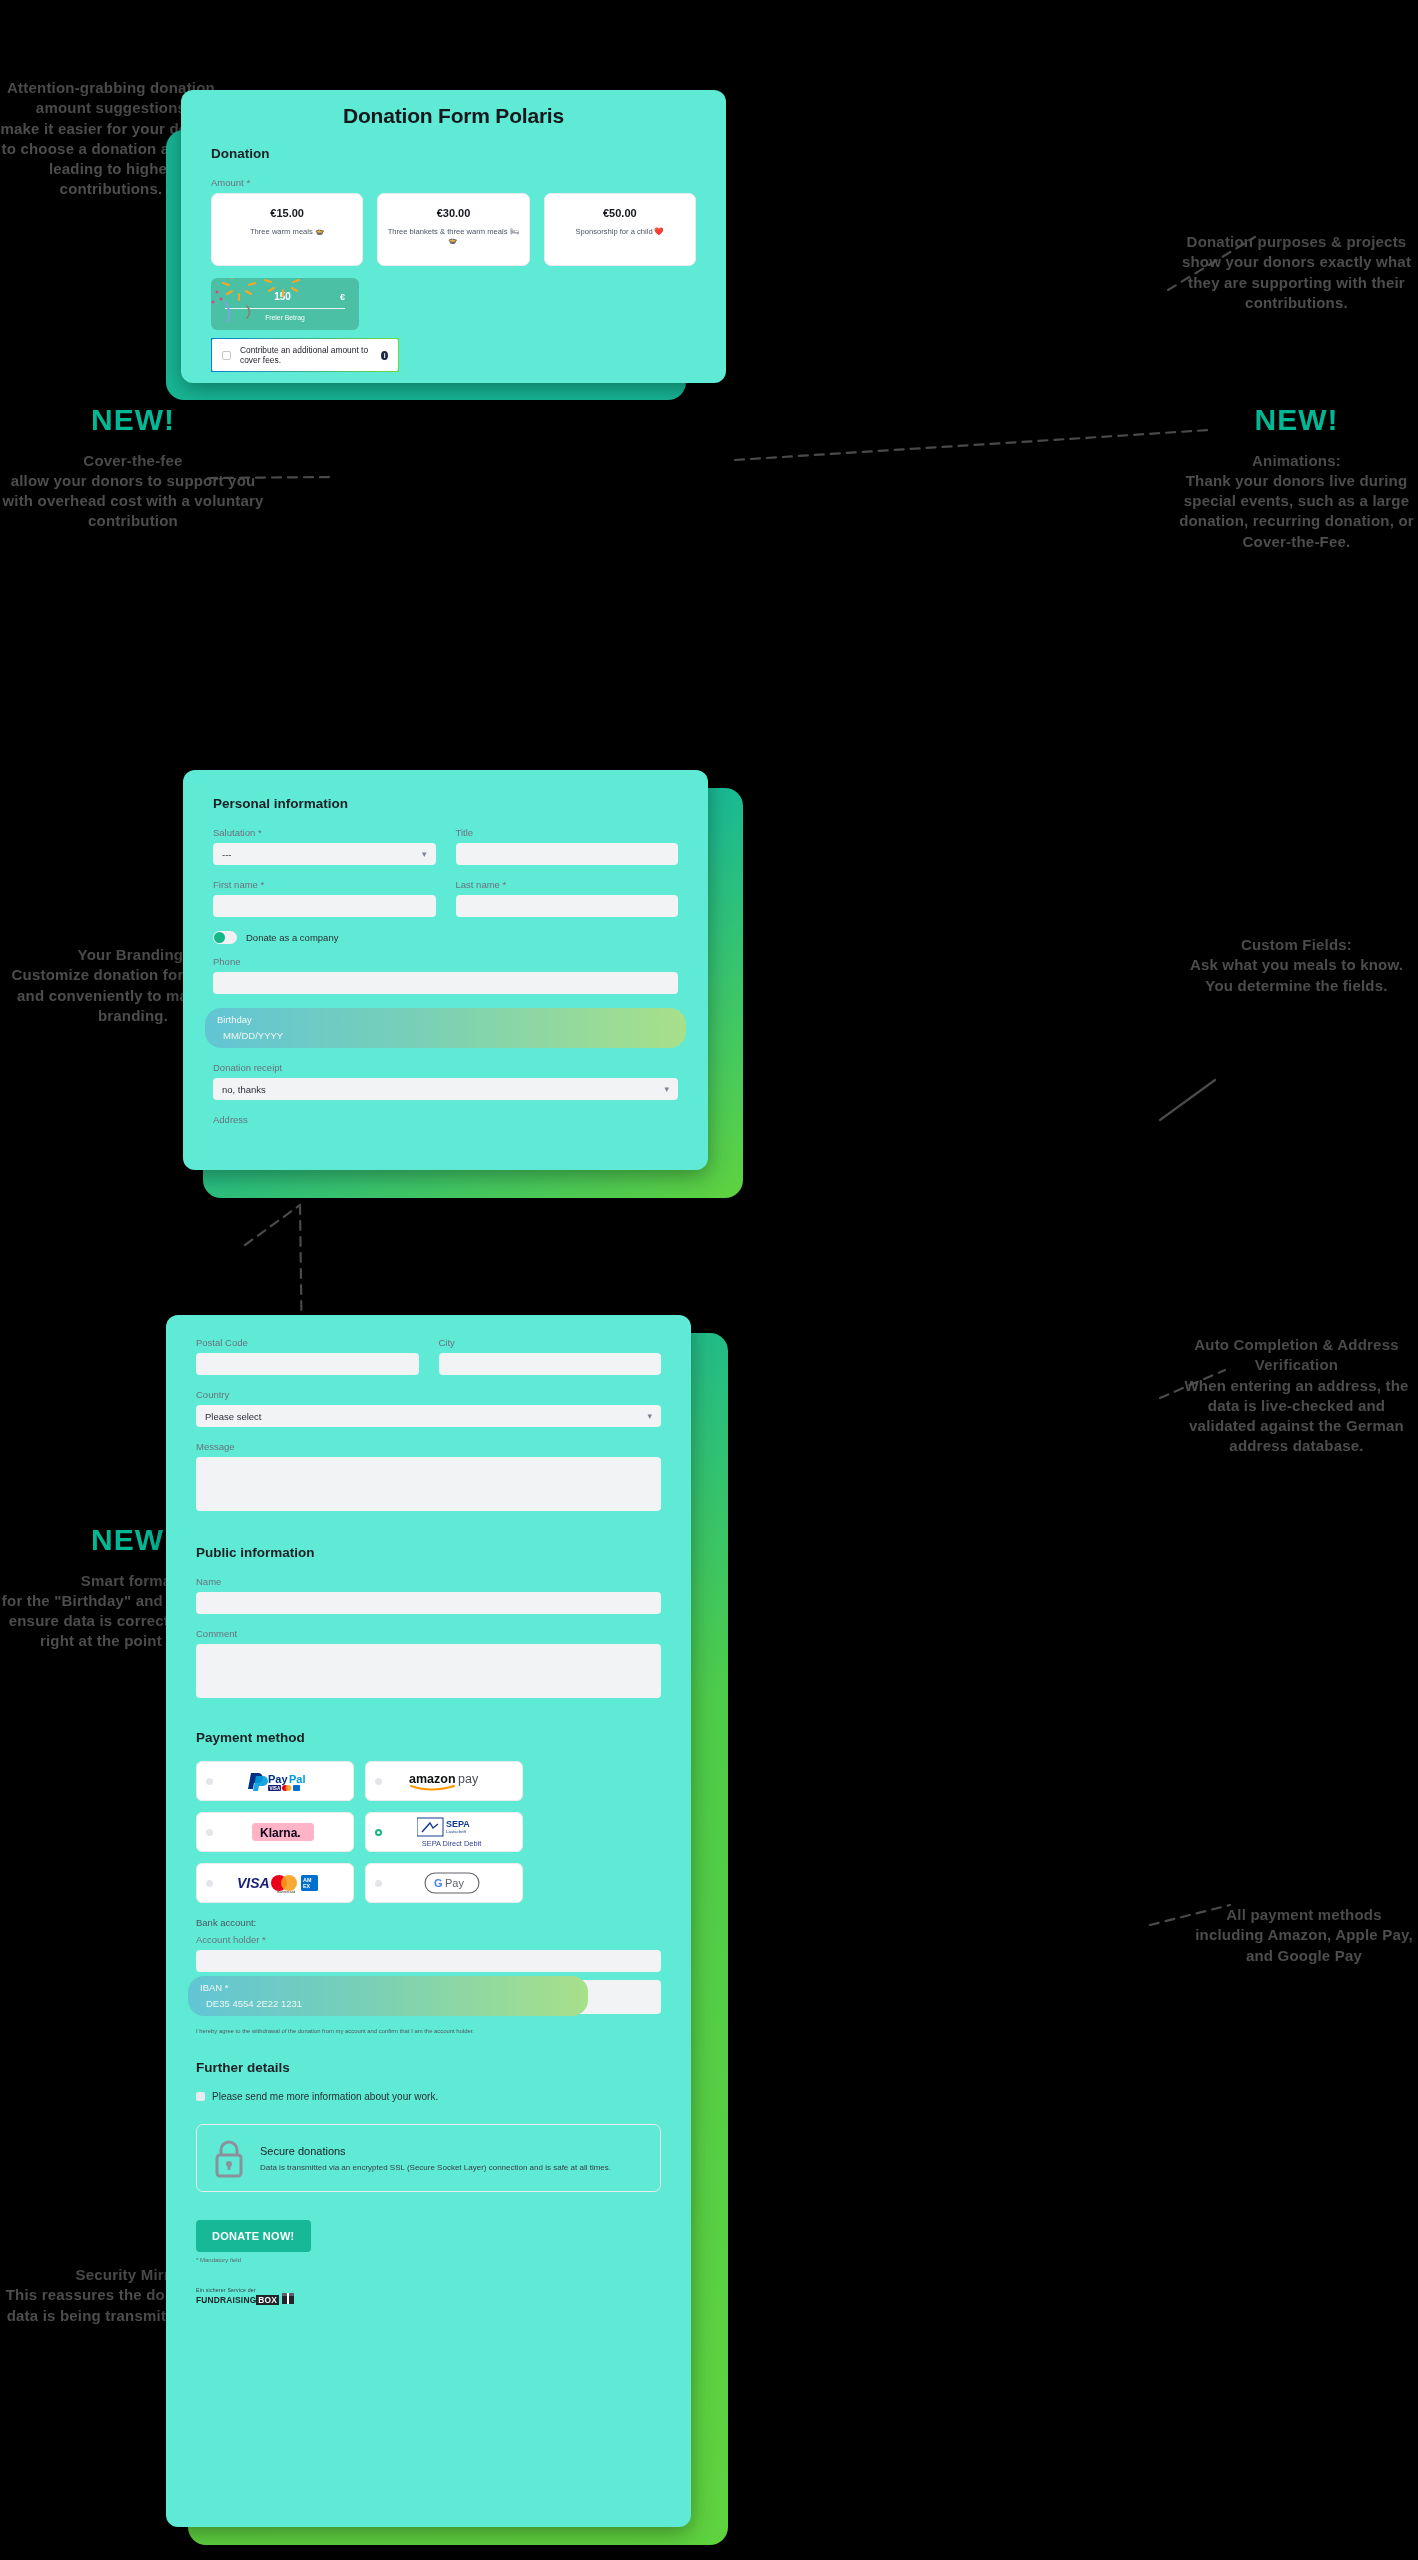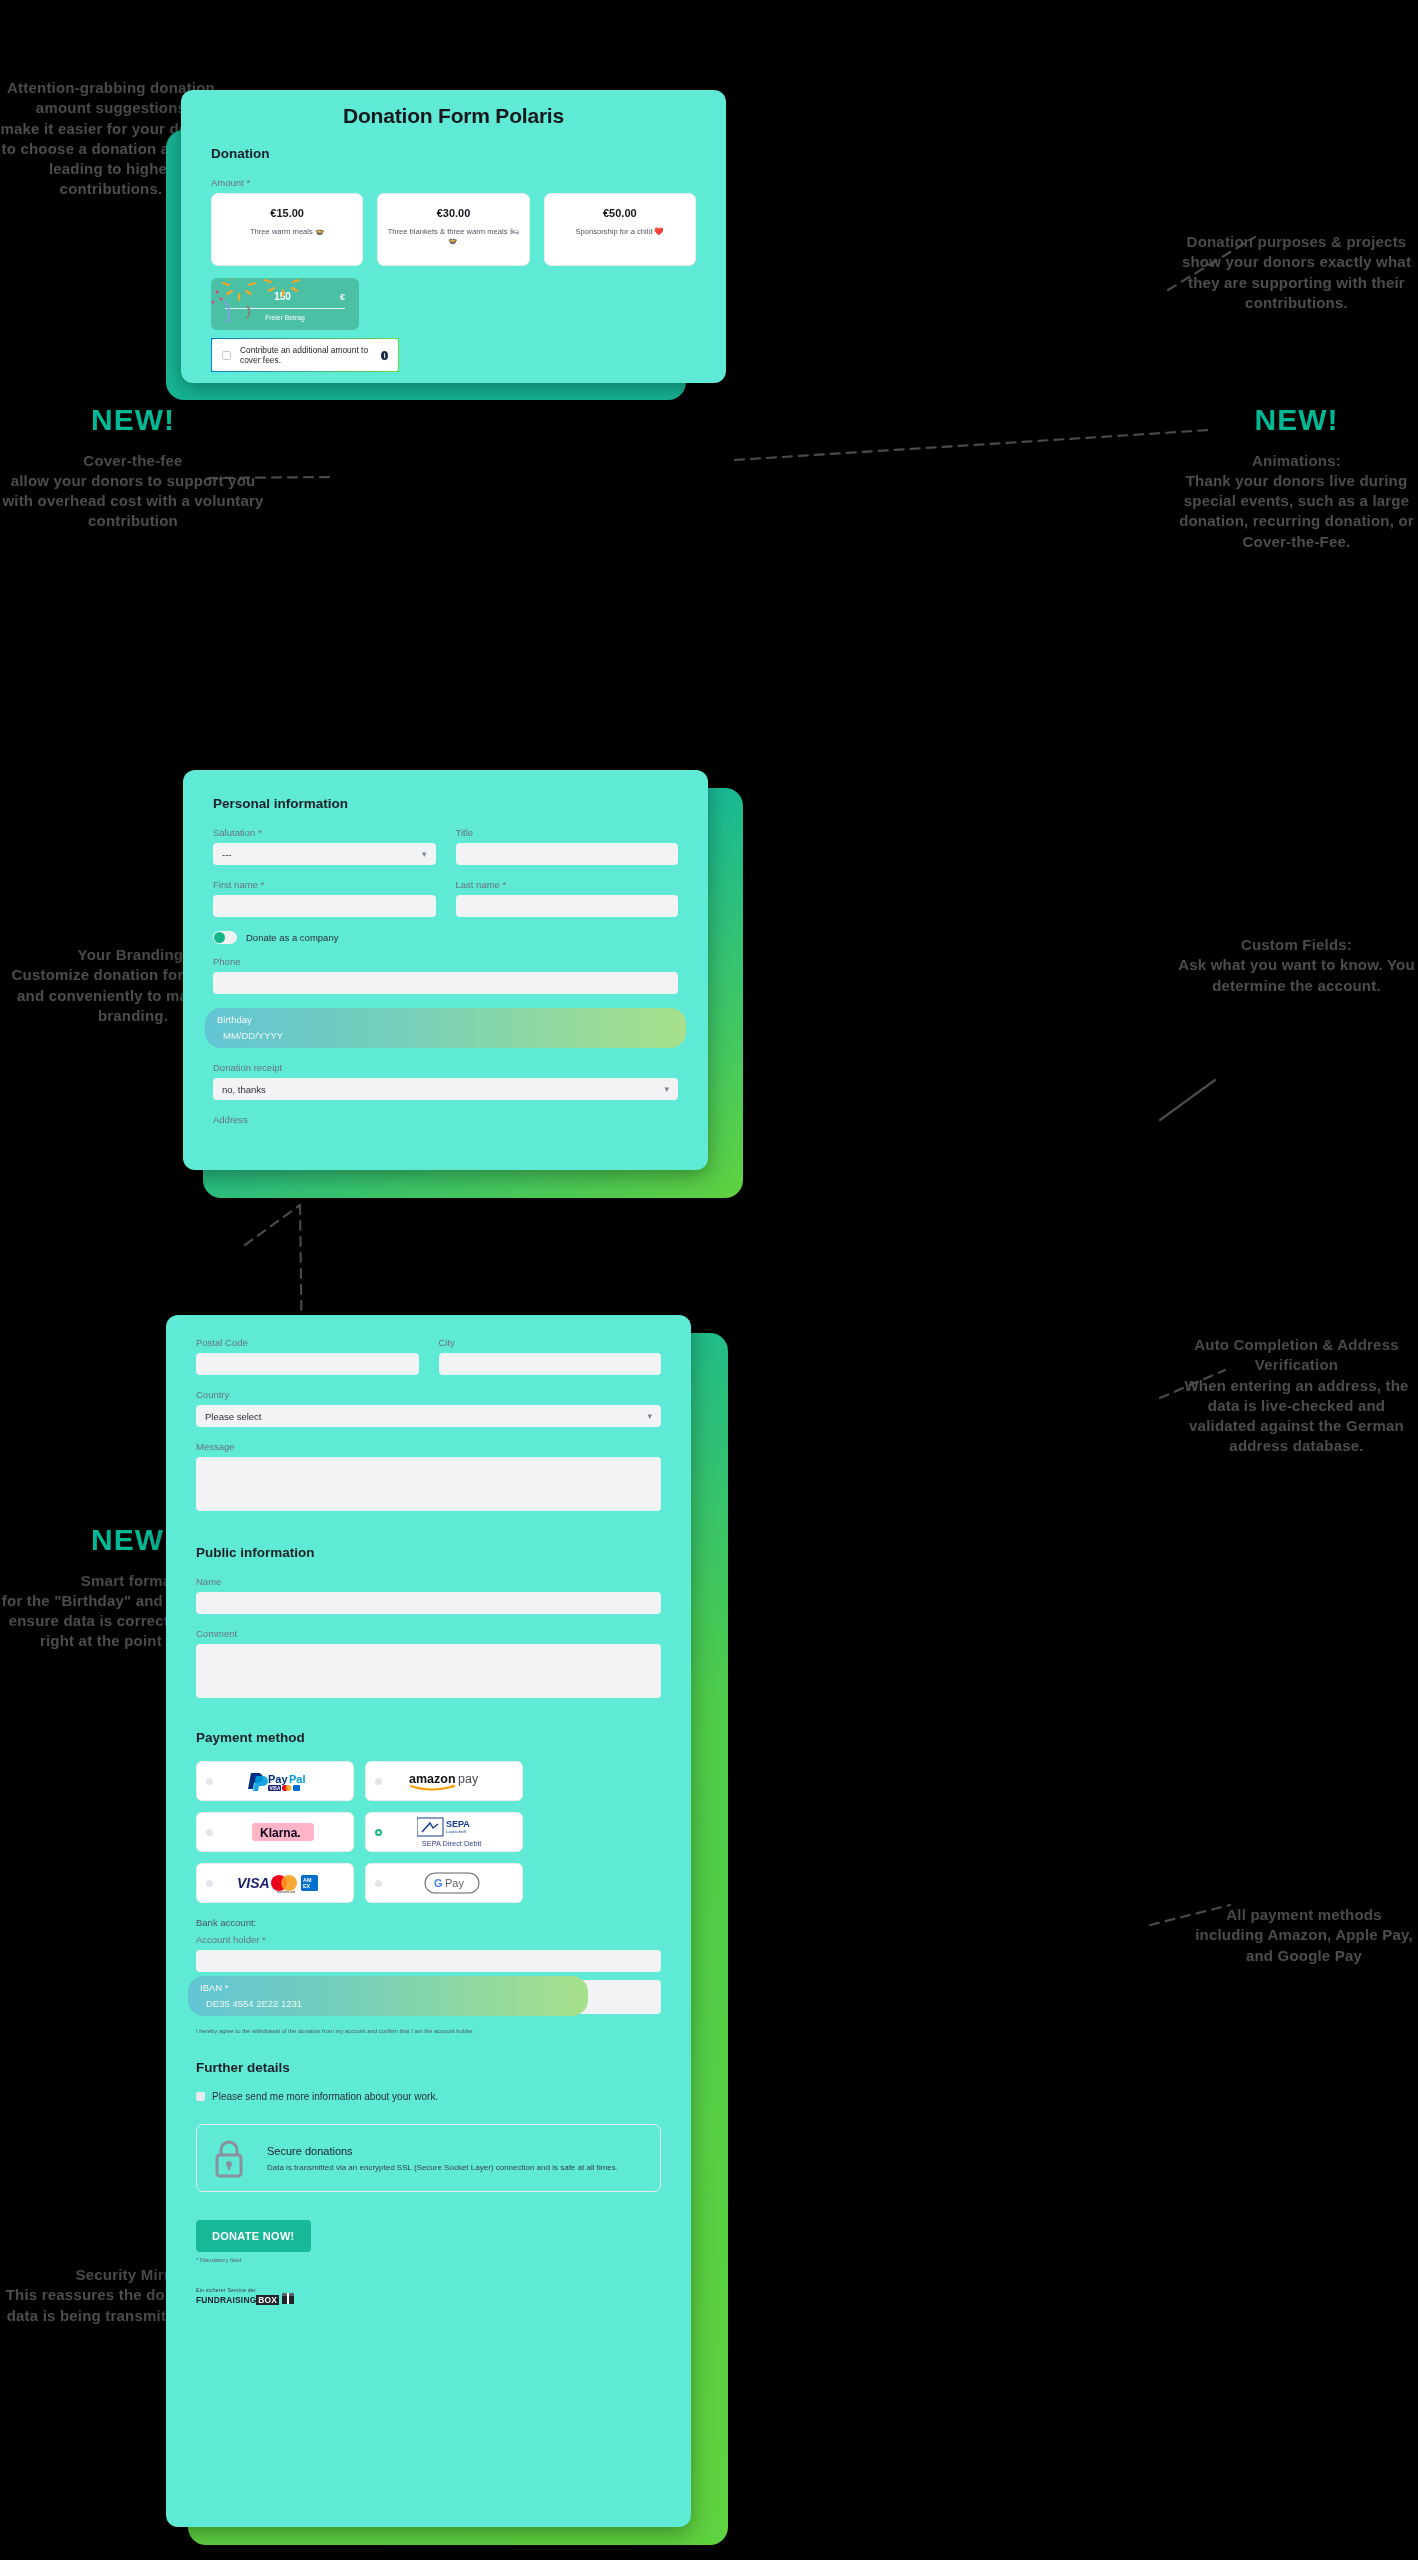--- a/index.html
+++ b/index.html
@@ -92,21 +92,21 @@
   .pay-tile{width:158px;height:40px;border:1px solid #e9ebef;border-radius:6px;
             display:flex;align-items:center;gap:8px;padding:0 9px;background:#fff;position:relative;}
   .radio{width:7px;height:7px;border-radius:50%;background:#e3e5e9;flex:0 0 auto;}
   .radio.on{background:#fff;border:2px solid #12b886;}
   .pay-inner{flex:1;display:flex;flex-direction:column;align-items:center;justify-content:center;gap:2px;}
   .pay-cap{font-size:7.4px;color:#2f3f8f;}
   .lbl-mini{font-size:9.5px;color:#4b5563;margin:14px 0 6px 0;}
   .legal{font-size:5.9px;color:#50565f;margin-top:8px;}
   .chk-row{display:flex;align-items:center;gap:7px;font-size:10px;color:#2b2f36;margin-bottom:22px;}
   .chk-box{width:9px;height:9px;border-radius:2px;background:#e8eaee;}
-  .secure{border:1px solid #e9ebef;border-radius:7px;display:flex;gap:20px;
+  .secure{border:1px solid #e9ebef;border-radius:7px;display:flex;gap:13px;
           align-items:center;padding:12px 14px;margin-top:16px;}
   .secure-t{font-size:11px;color:#20242b;margin-bottom:6px;}
   .secure-d{font-size:8px;color:#3b4049;}
   .donate-btn{background:#17b897;color:#fff;border:0;border-radius:4px;
               padding:10px 16px;font-size:11px;font-weight:700;font-family:inherit;
               letter-spacing:.3px;cursor:pointer;}
   .mand{font-size:6px;color:#606770;margin-top:5px;}
   .fbx{margin-top:24px;}
   .fbx-a{font-size:5.2px;color:#3c4149;letter-spacing:.2px;}
   .fbx-b{font-size:8.4px;font-weight:800;color:#20242b;letter-spacing:.2px;}
@@ -169,21 +169,21 @@
   </div>
 
   <div class="anno" style="left:1175px;top:400px;width:243px;">
     <span class="newtag">NEW!</span>
     <span class="lead">Animations:</span>
     <span class="body">Thank your donors live during special events, such as a large donation, recurring donation, or Cover-the-Fee.</span>
   </div>
 
   <div class="anno" style="left:1175px;top:935px;width:243px;">
     <span class="lead">Custom Fields:</span>
-    <span class="body">Ask what you want to know. You determine the account.</span>
+    <span class="body">Ask what you meals to know. You determine the fields.</span>
   </div>
 
   <div class="anno" style="left:1175px;top:1335px;width:243px;">
     <span class="lead">Auto Completion &amp; Address Verification</span>
     <span class="body">When entering an address, the data is live-checked and validated against the German address database.</span>
   </div>
 
   <div class="anno" style="left:1190px;top:1905px;width:228px;">
     <span class="lead">All payment methods</span>
     <span class="body">including Amazon, Apple Pay, and Google Pay</span>

